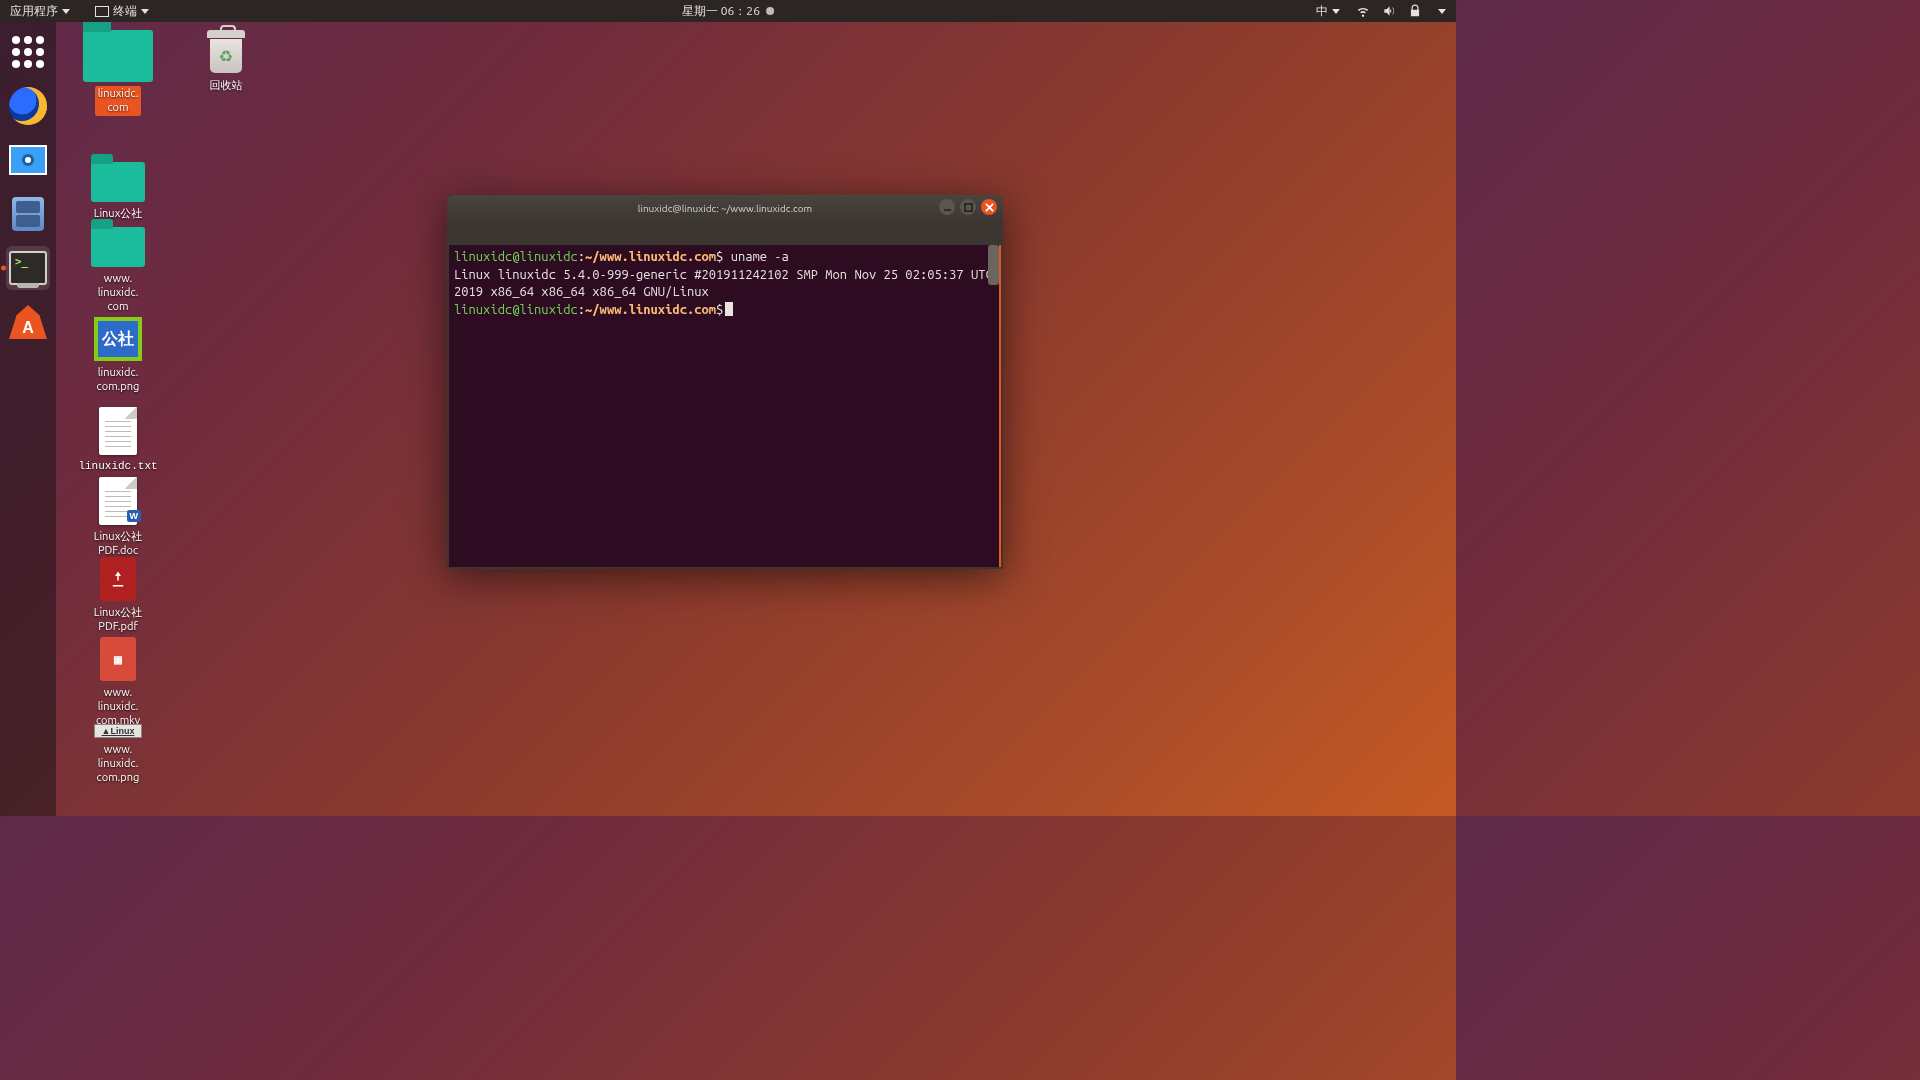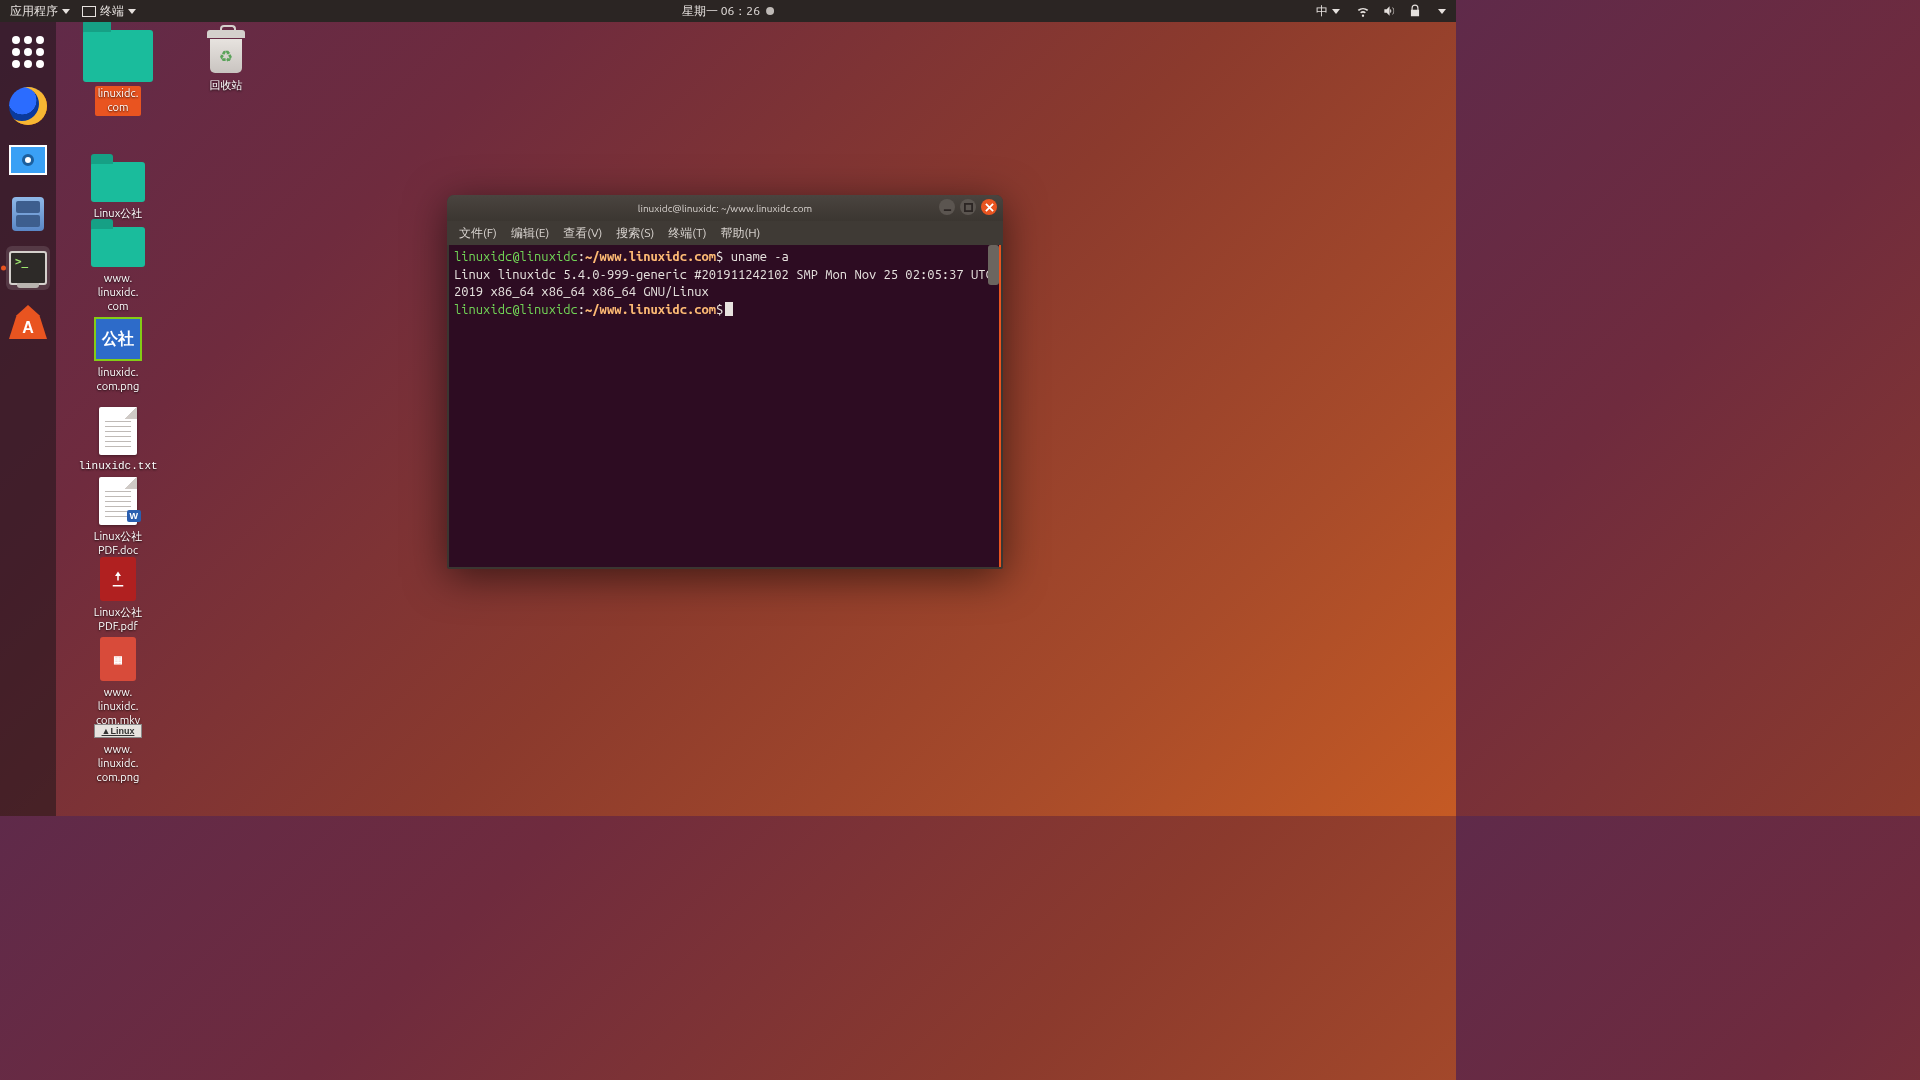--- a/index.html
+++ b/index.html
@@ -8,21 +8,21 @@
     background: linear-gradient(135deg, #5f2a4a 0%, #6f2b3e 25%, #8b3a2d 55%, #a84b2a 80%, #c55a24 100%);
     position: relative;
   }
 
   
   .top-panel {
     position: absolute; top:0; left:0; right:0; height:22px;
     background:#2b2523; color:#e6e1de; font-size:12px;
     display:flex; align-items:center; padding:0 6px; z-index:50;
   }
-  .tp-left { display:flex; align-items:flex-end; gap:4px; }
+  .tp-left { display:flex; align-items:flex-end; gap:17px; }
   .tp-item { display:flex; align-items:center; gap:4px; padding:0 4px; cursor:pointer; }
   .arrow-down { width:0;height:0;border-left:4px solid transparent;border-right:4px solid transparent;border-top:5px solid #e6e1de; }
   .tp-center { position:absolute; left:50%; transform:translateX(-50%); display:flex; align-items:center; gap:6px; }
   .tp-right { margin-left:auto; display:flex; align-items:center; gap:12px; }
   .small-icon { width:14px; height:14px; fill:#e6e1de; }
   .term-mini { width:14px; height:11px; background:#e6e1de; position:relative; }
   .term-mini::after{content:"";position:absolute;inset:1px;background:#2b2523;}
   .dot-ind { width:8px;height:8px;border-radius:50%;background:#bfbab6;display:inline-block; }
 
   
@@ -52,21 +52,21 @@
   .dicon.sel .lbl{ background:#e95420; border-radius:2px;}
   .folder{width:54px;height:40px;margin:0 auto;background:#1abc9c;border-radius:3px;position:relative;}
   .folder::before{content:"";position:absolute;top:-8px;left:0;width:22px;height:10px;background:#16a085;border-radius:3px 3px 0 0;}
   .folder.big{width:70px;height:52px;}
   .folder.big::before{width:28px;height:12px;top:-10px;}
   .trash{width:38px;height:44px;margin:0 auto;position:relative;}
   .trash .lid{width:38px;height:8px;background:#d4d0cc;border-radius:3px 3px 0 0;position:relative;}
   .trash .lid::before{content:"";position:absolute;top:-5px;left:13px;width:12px;height:5px;border:2px solid #d4d0cc;border-bottom:none;border-radius:4px 4px 0 0;}
   .trash .bin{width:32px;height:34px;margin:1px auto 0;background:linear-gradient(#e7e3df,#c9c4c0);border-radius:0 0 5px 5px;display:flex;align-items:center;justify-content:center;}
   .trash .recycle{color:#5aa35a;font-size:16px;}
-  .imgthumb{width:48px;height:44px;margin:0 auto;background:#2d6bc9;border:2px solid #84cc16;display:flex;align-items:center;justify-content:center;color:#fff;font:bold 16px sans-serif;}
+  .imgthumb{width:48px;height:44px;margin:0 auto;background:#2d6bc9;border:4px solid #84cc16;display:flex;align-items:center;justify-content:center;color:#fff;font:bold 16px sans-serif;}
   .textfile{width:38px;height:48px;margin:0 auto;background:#fff;border-radius:2px;position:relative;box-shadow:0 1px 3px rgba(0,0,0,.4);}
   .textfile::before{content:"";position:absolute;top:0;right:0;width:12px;height:12px;background:linear-gradient(135deg,#fff 48%, #cfcac6 50%);}
   .textfile .lines{position:absolute;top:14px;left:6px;right:6px;bottom:8px;background:repeating-linear-gradient(#bfbab6 0 1px, transparent 1px 5px);}
   .textfile .badge{position:absolute;bottom:3px;right:-4px;background:#2a5fb0;color:#fff;font:bold 9px sans-serif;padding:1px 3px;border-radius:2px;}
   .pdffile{width:36px;height:44px;margin:0 auto;background:#b02020;border-radius:3px;display:flex;align-items:center;justify-content:center;}
   .pdffile svg{fill:#fff;}
   .mkvfile{width:36px;height:44px;margin:0 auto;background:#d84b3a;border-radius:3px;display:flex;align-items:center;justify-content:center;color:#fff;font:bold 10px sans-serif;}
   .imgthumb2{width:48px;height:14px;margin:0 auto;background:#e7e3df;border:1px solid #888;display:flex;align-items:center;justify-content:center;color:#333;font:bold 9px sans-serif;text-decoration:underline;}
 
   
@@ -254,28 +254,20 @@
               <rect x="1" y="1" width="8" height="8"></rect>
             </svg>
           </div>
         <div class="tw-btn close">
             <svg viewBox="0 0 10 10">
               <path d="M1 1l8 8M9 1l-8 8"></path>
             </svg>
           </div>
       </div>
     </div>
-    <div class="tw-menu">
-      <span>文件(F)</span>
-      <span>编辑(E)</span>
-      <span>查看(V)</span>
-      <span>搜索(S)</span>
-      <span>终端(T)</span>
-      <span>帮助(H)</span>
-    </div>
     <div class="tw-body">
       <div class="sb"></div>
       <div><span class="prompt-user">linuxidc@linuxidc</span><span>:</span><span class="prompt-path">~/www.linuxidc.com</span><span>$</span><span> uname -a</span></div>
       <div>Linux linuxidc 5.4.0-999-generic #201911242102 SMP Mon Nov 25 02:05:37 UTC 2019 x86_64 x86_64 x86_64 GNU/Linux</div>
       <div><span class="prompt-user">linuxidc@linuxidc</span><span>:</span><span class="prompt-path">~/www.linuxidc.com</span><span>$</span><span class="cursor"></span></div>
     </div>
   </div>
 
 </div>
 

